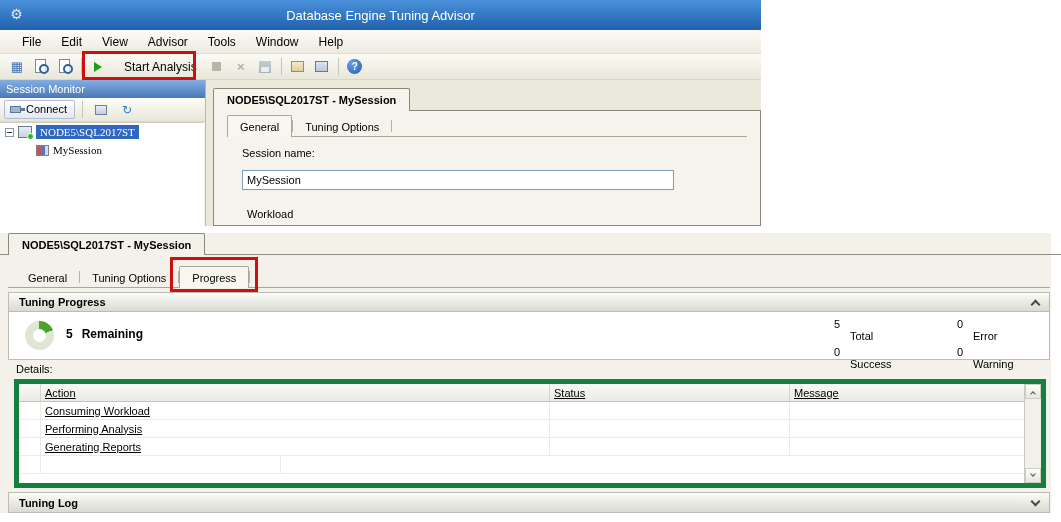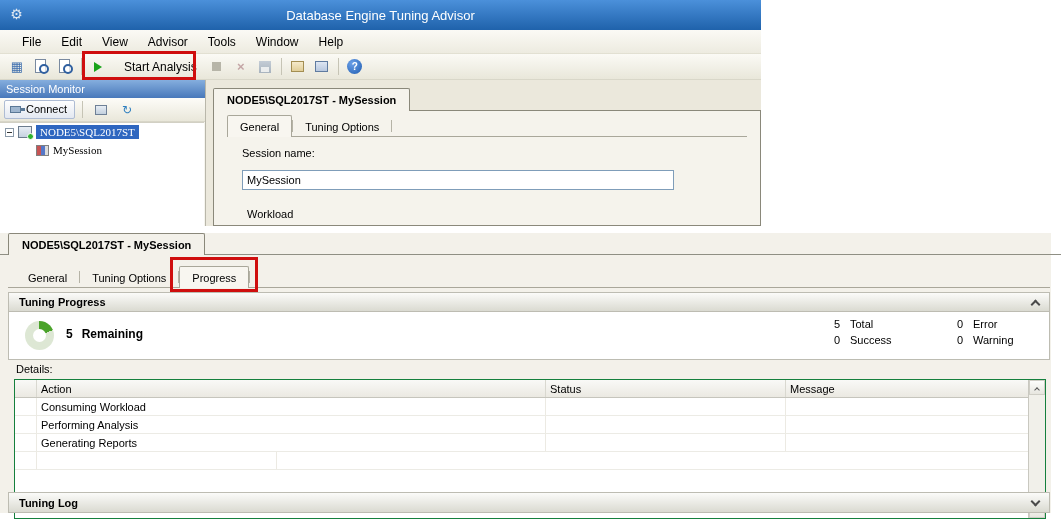--- a/index.html
+++ b/index.html
@@ -88,25 +88,25 @@
 
   #summary { position:absolute; left:8px; top:312px; width:1042px; height:48px; background:#fff; border:1px solid #bdbcb2; border-top:none; }
   #donut { position:absolute; left:16px; top:9px; width:29px; height:29px; border-radius:50%; background:conic-gradient(#4aa32a 0deg 68deg, #dde7d4 68deg 360deg); }
   #donut::after { content:""; position:absolute; inset:8px; background:#fff; border-radius:50%; }
   #remaining { position:absolute; left:57px; top:15px; font-size:12px; font-weight:bold; display:flex; gap:9px; }
   .stats-col { position:absolute; top:6px; display:flex; flex-direction:column; gap:4px; font-size:11px; }
   #stats-col1 { left:815px; }
   #stats-col2 { left:938px; }
   .stat-row { display:flex; }
   .stat-val { width:16px; text-align:right; }
-  .stat-lbl { margin-left:10px; }
+  .stat-lbl { margin-left:10px;margin-top:12px; }
 
   #details-label { left:16px; top:363px; }
 
-  #prog-table { position:absolute; left:14px; top:379px; width:1032px; height:140px; background:#fff; border:1px solid #15803d; overflow:hidden; }
+  #prog-table { position:absolute; left:14px; top:379px; width:1032px; height:109px; background:#fff; border:5px solid #15803d; overflow:hidden;text-decoration:underline; }
   .thead { display:flex; height:18px; width:calc(100% - 17px); background:linear-gradient(#f9f9f7,#ebe9e2); border-bottom:1px solid #c6c5bd; }
   .th { padding:2px 4px; border-right:1px solid #d9d8d0; font-size:11px; display:flex; align-items:center; }
   .tr { display:flex; height:18px; width:calc(100% - 17px); border-bottom:1px solid #ecebe5; align-items:center; }
   .td { padding:0 4px; border-right:1px solid #eceae3; font-size:11px; height:100%; display:flex; align-items:center; overflow:hidden; white-space:nowrap; }
   .c-icon { width:22px; flex:0 0 22px; justify-content:center; }
   .c-action { width:509px; flex:0 0 509px; }
   .c-status { width:240px; flex:0 0 240px; }
   .c-msg { flex:1 1 auto; border-right:none; }
   .play-badge { position:relative; width:13px; height:13px; border:1px solid #2e8f2e; border-radius:50%; flex:0 0 auto; }
   .play-badge::after { content:""; position:absolute; left:4px; top:2.5px; width:0; height:0; border-left:5px solid #2e8f2e; border-top:3.5px solid transparent; border-bottom:3.5px solid transparent; }

